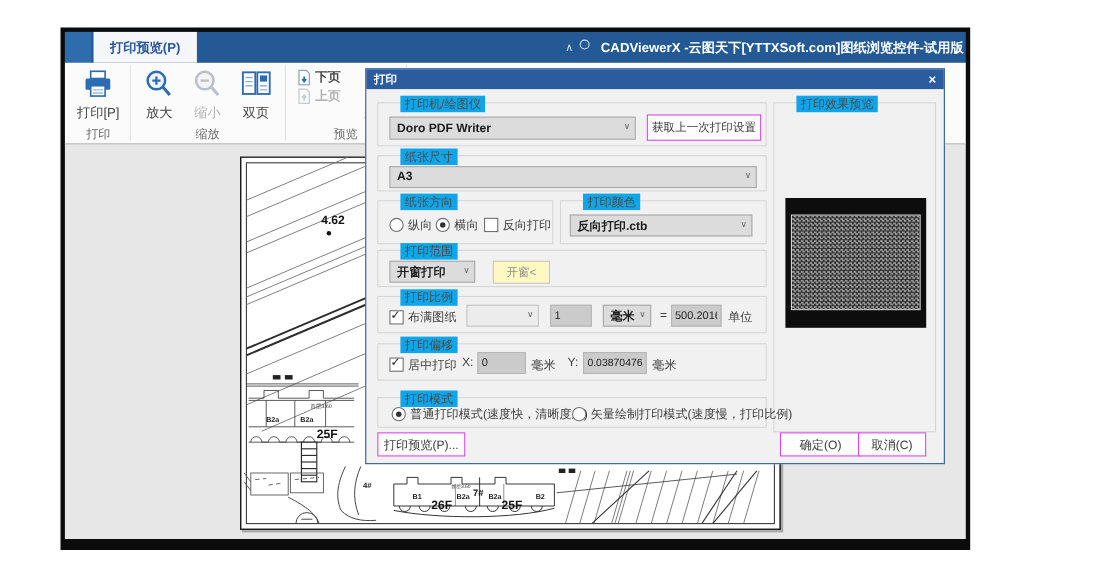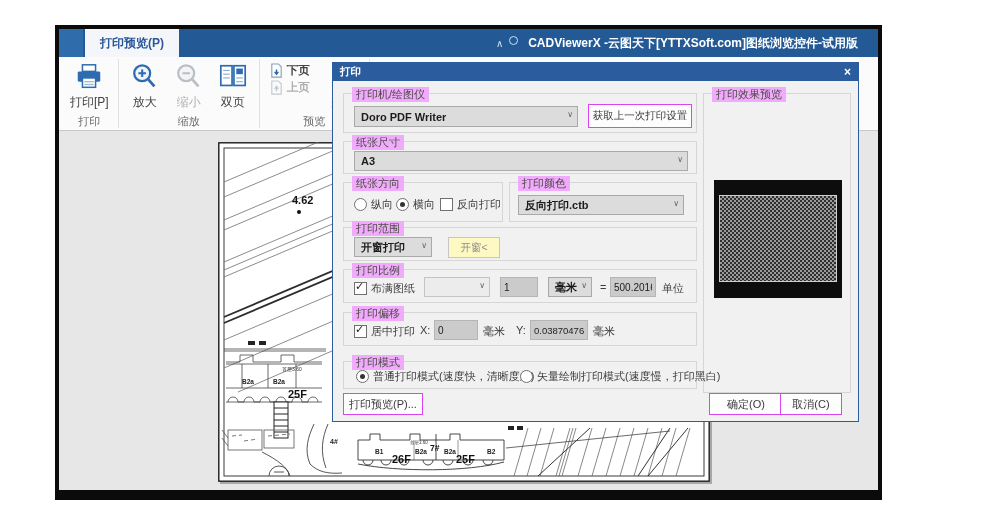--- a/index.html
+++ b/index.html
@@ -10,21 +10,21 @@
           padding:4px 4px 10px 4px;box-sizing:border-box;display:flex;flex-direction:column;}
   
   .tabbar{height:28px;background:#235a96;display:flex;align-items:stretch;flex:0 0 28px;}
   .file-btn{width:24px;background:#2e6cab;cursor:pointer;}
   .tab{background:#f4f6f9;color:#2b579a;font-size:12px;font-weight:bold;display:flex;align-items:center;
        padding:0 15px;margin-left:2px;cursor:pointer;}
   .tab-spacer{flex:1;}
   .chev-ico{color:#cfe0f2;font-size:10px;align-self:center;margin-right:6px;cursor:pointer;}
   .chev-ico::before{content:"\2227";}
   .dot-ico{width:7px;height:7px;border:1px solid #cfe0f2;border-radius:50%;align-self:center;margin-right:10px;margin-top:-6px;}
-  .app-title{color:#ffffff;font-size:12px;font-weight:bold;align-self:center;margin-right:20px;white-space:nowrap;}
+  .app-title{color:#ffffff;font-size:12px;font-weight:bold;align-self:center;margin-right:2px;white-space:nowrap;}
 
   
   .ribbon{height:74px;flex:0 0 74px;background:#fbfbfb;border-bottom:1px solid #c9c9c9;
           display:flex;align-items:stretch;box-sizing:border-box;padding-left:2px;}
   .rgroup{display:flex;flex-direction:column;padding:2px 4px 0 4px;}
   .rbtns{display:flex;align-items:flex-start;flex:1;}
   .gname{font-size:11px;color:#6a6a6a;text-align:center;padding:0 2px 2px 2px;}
   .gsep{width:1px;background:#e1e1e1;margin:2px 0;}
   .rbtn{display:flex;flex-direction:column;align-items:center;padding:3px 5px;cursor:pointer;min-width:34px;}
   .rbtn .lab{font-size:12px;color:#444;margin-top:2px;white-space:nowrap;}
@@ -43,21 +43,21 @@
 
   
   .dialog{position:absolute;left:332px;top:62px;width:527px;height:360px;box-sizing:border-box;
           border:1px solid #2b5c9d;background:#f1f1f1;z-index:10;}
   .dlg-titlebar{height:18px;background:#2b5c9d;display:flex;align-items:center;padding:0 7px;}
   .dlg-title{color:#fff;font-size:10.5px;font-weight:bold;flex:1;}
   .dlg-close{color:#fff;font-size:12px;font-weight:bold;cursor:pointer;line-height:1;}
   .dlg-body{position:relative;height:341px;}
 
   .grp{position:absolute;border:1px solid #d6d6d6;box-sizing:border-box;}
-  .glabel{position:absolute;top:-7px;left:8px;background:#f0abfc;padding:0 4px;font-size:11px;color:#4d4a45;white-space:nowrap;}
+  .glabel{position:absolute;top:-7px;left:20px;background:#0ea5e9;padding:0 4px;font-size:11px;color:#4d4a45;white-space:nowrap;}
 
   .combo{position:absolute;height:20px;background:#dcdcdc;border:1px solid #a9a9a9;box-sizing:border-box;
          display:flex;align-items:center;padding:0 18px 0 6px;font-size:11px;font-weight:bold;color:#1c1c1c;cursor:pointer;white-space:nowrap;overflow:hidden;}
   .combo::after{content:"\2228";position:absolute;right:4px;top:3px;font-size:8px;color:#666;font-weight:normal;}
   .combo.dis{background:#ececec;border-color:#c4c4c4;}
   .field{position:absolute;height:20px;background:#cbcbcb;border:1px solid #b5b5b5;box-sizing:border-box;
          font-size:10px;color:#222;padding:0 3px;font-family:"Liberation Sans","DejaVu Sans",sans-serif;}
   .btn{position:absolute;background:#fdfdfd;border:1px solid #d946ef;font-size:10.5px;color:#3a3a3a;
        display:flex;align-items:center;justify-content:center;cursor:pointer;box-sizing:border-box;white-space:nowrap;}
   .btn.gray{background:#fef9c3;color:#8f8f8f;border-color:#c6c6c6;}
@@ -409,21 +409,21 @@
       </div>
 
       <div class="grp" style="left:10px;top:280px;width:354px;height:28px;">
         <span class="glabel">打印模式</span>
         <div class="ctrl" style="left:12px;top:7px;">
           <span class="rd on"></span>
           <span>普通打印模式(速度快，清晰度差)</span>
         </div>
         <div class="ctrl" style="left:176px;top:7px;">
           <span class="rd"></span>
-          <span>矢量绘制打印模式(速度慢，打印黑白)</span>
+          <span>矢量绘制打印模式(速度慢，打印比例)</span>
         </div>
       </div>
 
       <div class="btn" style="left:10px;top:312px;width:80px;height:22px;font-size:11px;">打印预览(P)...</div>
       <div class="btn" style="left:376px;top:312px;width:74px;height:22px;font-size:11px;">确定(O)</div>
       <div class="btn" style="left:447px;top:312px;width:62px;height:22px;font-size:11px;">取消(C)</div>
     </div>
   </div>
 
 </div>

